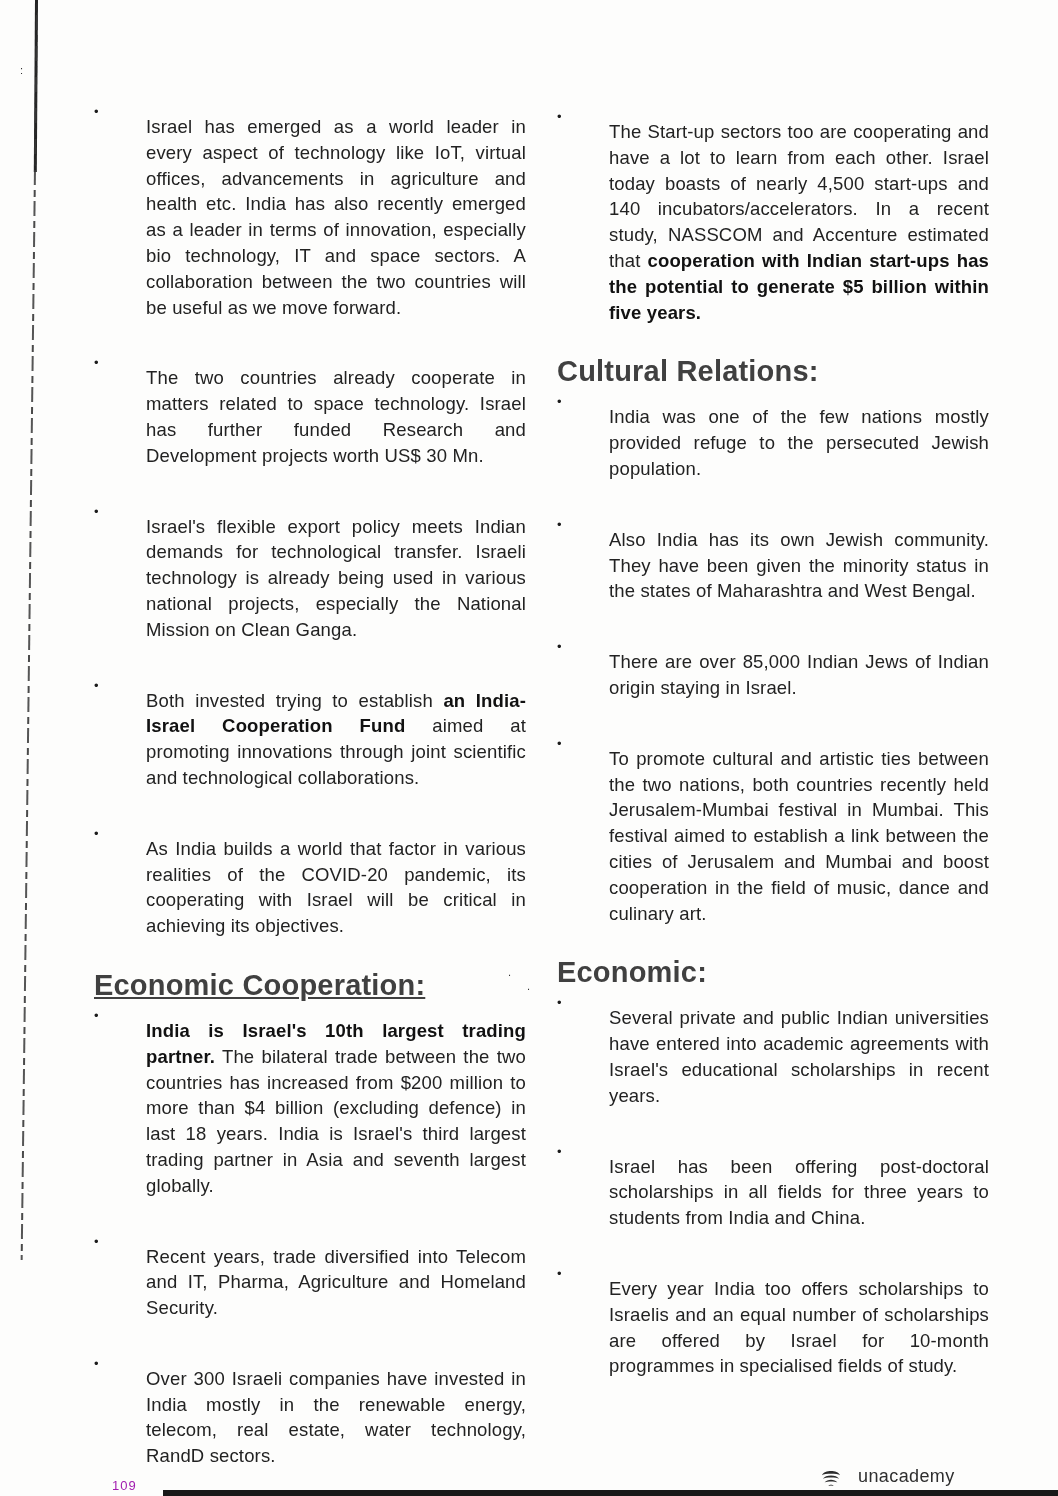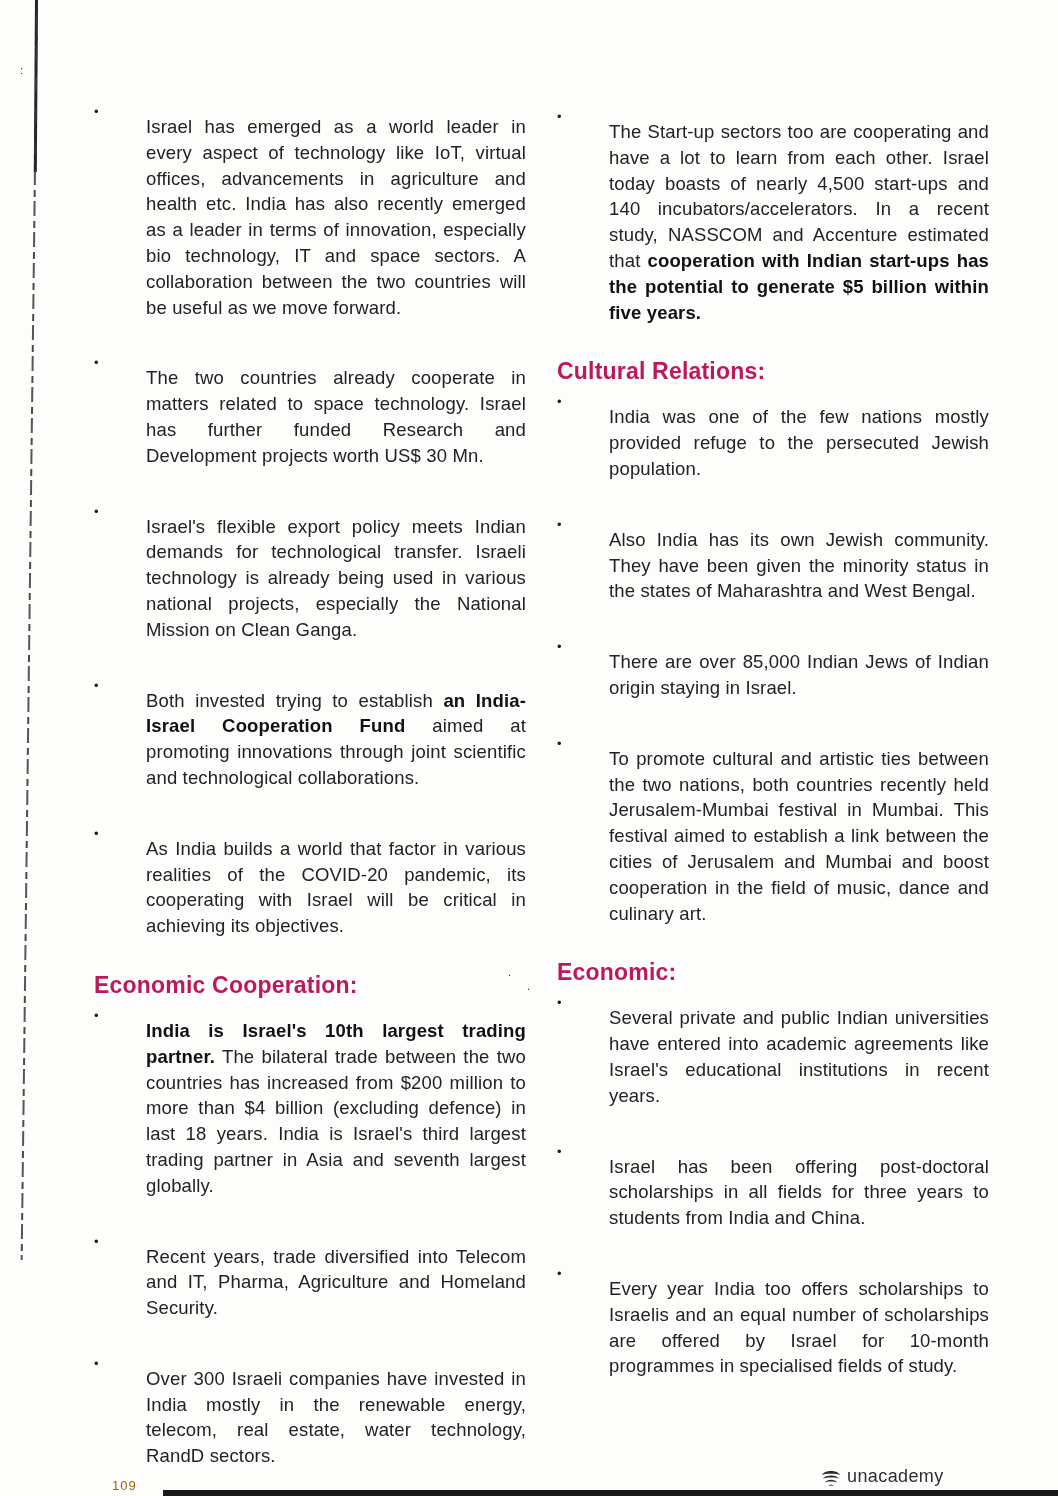--- a/index.html
+++ b/index.html
@@ -42,27 +42,27 @@
     font-size: 18.5px;
     line-height: 25.8px;
     letter-spacing: 0.15px;
     text-align: justify;
     color: #222;
   }
   .txt b { color: #111; }
 
   h2.sec {
     margin: 0;
-    font-size: 23px;
+    font-size: 29px;
     font-weight: 700;
     letter-spacing: 0.2px;
-    color: #be185d;
+    color: #404040;
     line-height: 34px;
   }
-  .h-econ  { margin-top: 42px; margin-bottom: 22px; }
+  .h-econ  { margin-top: 42px; margin-bottom: 22px; text-decoration: underline; }
   .h-cult  { margin-top: 36px; margin-bottom: 22px; }
   .h-edu   { margin-top: 50px; margin-bottom: 22px; }
 
   
   .scratch-line {
     position: absolute;
     left: 36px;
     top: 4px;
     width: 2px;
     height: 1256px;
@@ -96,29 +96,29 @@
     background: #181818;
   }
   .speck { position: absolute; color: #333; font-size: 11px; }
 
   .footer-page {
     position: absolute;
     left: 112px;
     top: 1478px;
     font-size: 13px;
     letter-spacing: 1px;
-    color: #a16207;
+    color: #a21caf;
   }
   .brand {
     position: absolute;
     left: 820px;
     top: 1466px;
     display: flex;
     align-items: flex-end;
-    gap: 5px;
+    gap: 16px;
     color: #2e2e2e;
   }
   .brand-word {
     font-size: 18px;
     letter-spacing: 0.4px;
     color: #2e2e2e;
   }
   .brand-glyph { width: 22px; height: 20px; }
 </style>
 </head>
@@ -205,21 +205,21 @@
 
     <div class="bullet">
       <span class="dot">•</span>
       <p class="txt"><span>To promote cultural and artistic ties between the two nations, both countries recently held Jerusalem-Mumbai festival in Mumbai. This festival aimed to establish a link between the cities of Jerusalem and Mumbai and boost cooperation in the field of music, dance and culinary art.</span><b></b><span></span></p>
     </div>
 
     <h2 class="sec h-edu">Economic:</h2>
 
     <div class="bullet">
       <span class="dot">•</span>
-      <p class="txt"><span>Several private and public Indian universities have entered into academic agreements like Israel's educational institutions in recent years.</span><b></b><span></span></p>
+      <p class="txt"><span>Several private and public Indian universities have entered into academic agreements with Israel's educational scholarships in recent years.</span><b></b><span></span></p>
     </div>
 
     <div class="bullet">
       <span class="dot">•</span>
       <p class="txt"><span>Israel has been offering post-doctoral scholarships in all fields for three years to students from India and China.</span><b></b><span></span></p>
     </div>
 
     <div class="bullet">
       <span class="dot">•</span>
       <p class="txt"><span>Every year India too offers scholarships to Israelis and an equal number of scholarships are offered by Israel for 10-month programmes in specialised fields of study.</span><b></b><span></span></p>

